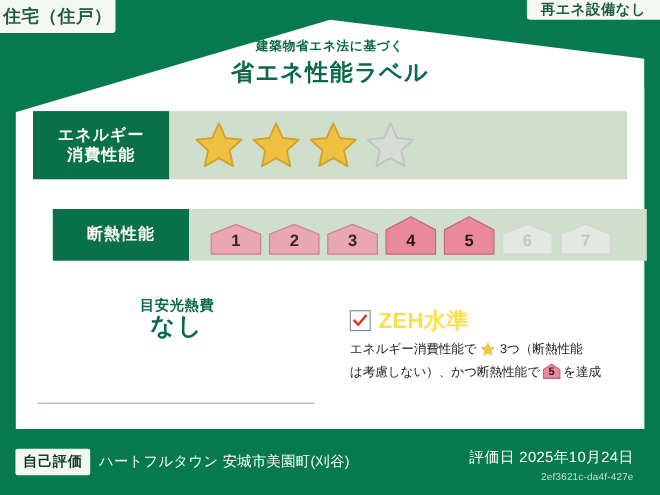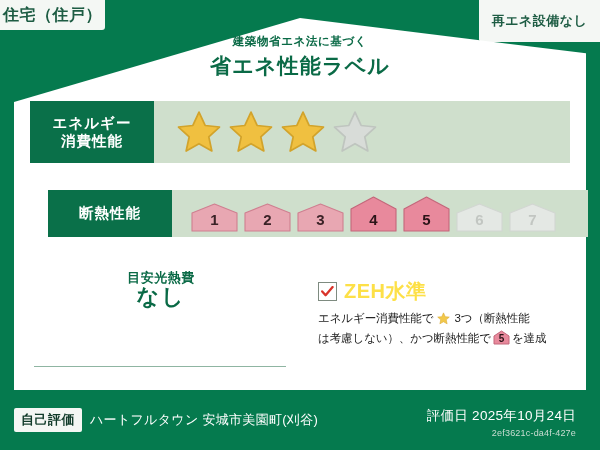--- a/index.html
+++ b/index.html
@@ -15,21 +15,21 @@
 
   
   .corner-badge{
     position:absolute;background:#f4f7f4;color:#1d5c43;
     font-weight:bold;letter-spacing:.5px;
     display:flex;align-items:center;justify-content:center;
     box-sizing:border-box;
   }
   #badge-housing{left:0;top:0;width:105px;height:30px;font-size:16px;
     border-bottom-right-radius:3px;}
-  #badge-renew{right:0;top:0;width:121px;height:42px;font-size:13px;
+  #badge-renew{right:0;top:0;width:121px;height:18px;font-size:13px;
     border-bottom-left-radius:3px;}
 
   
   #title-block{
     position:absolute;left:0;top:34px;width:600px;text-align:center;
     color:#0a6a46;z-index:6;
   }
   #title-sub{font-size:11.5px;font-weight:bold;letter-spacing:.6px;}
   #title-main{font-size:21px;font-weight:bold;letter-spacing:1.2px;margin-top:3px;}
 

